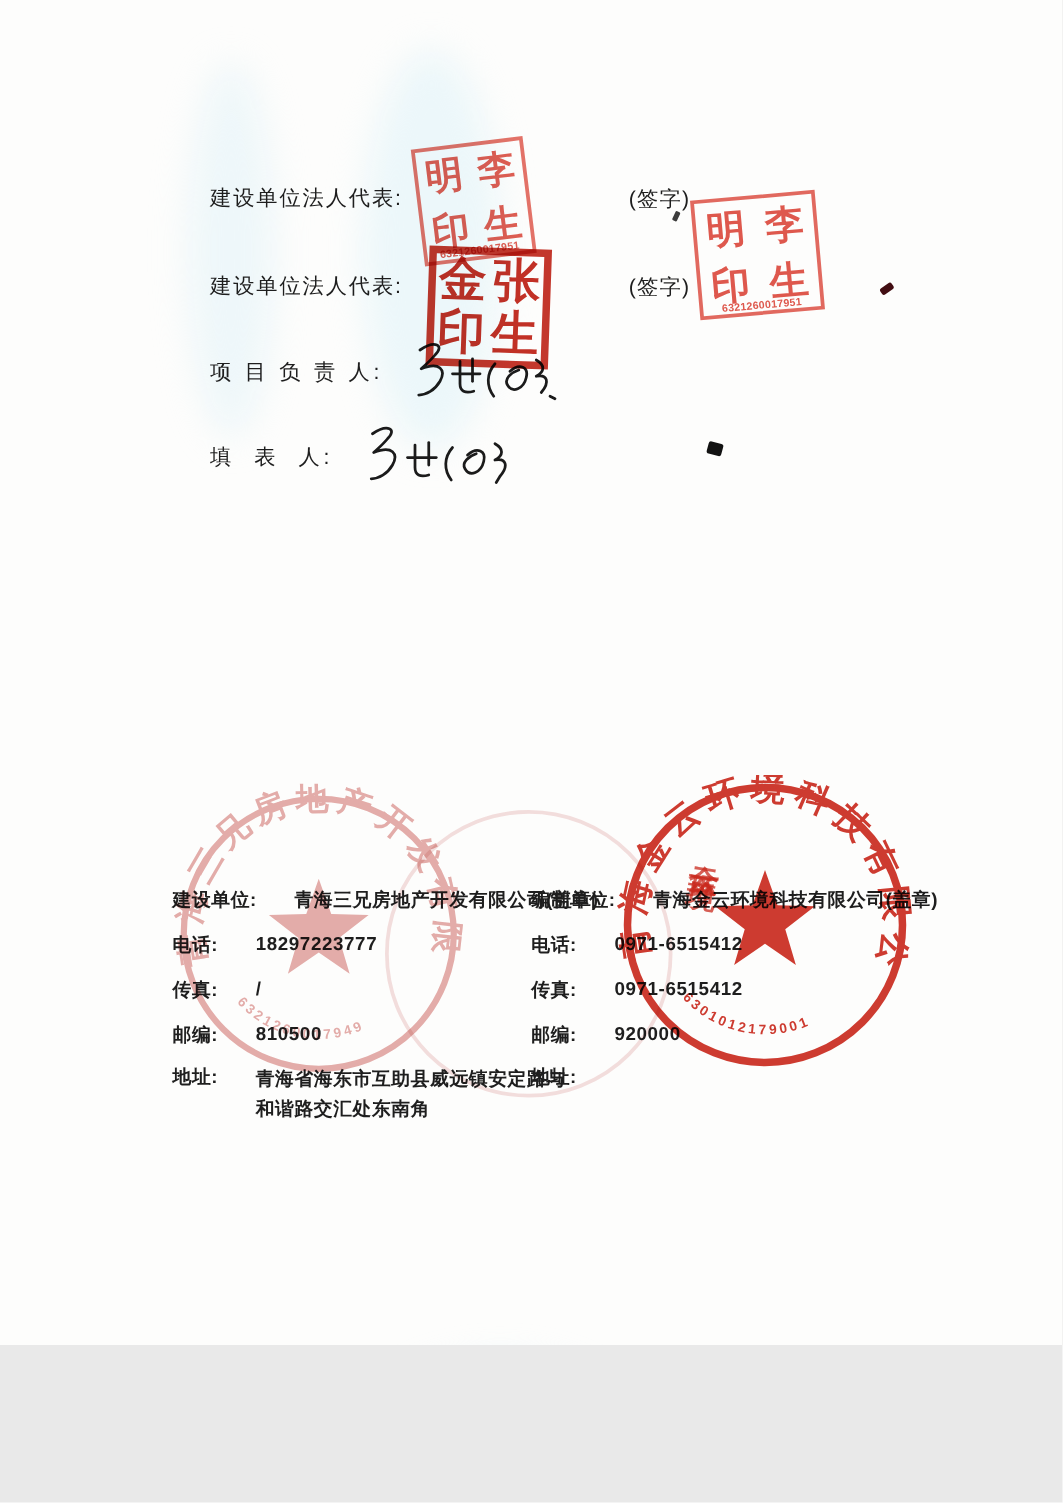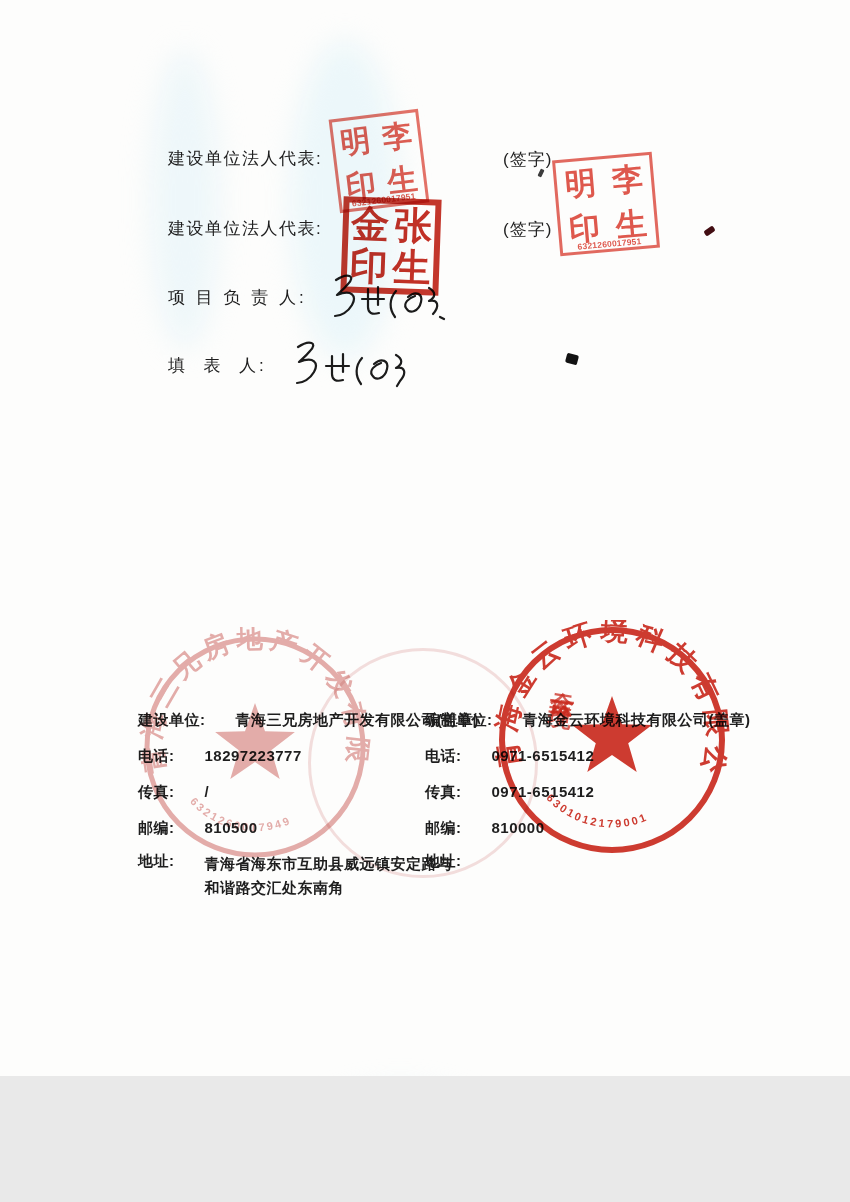--- a/index.html
+++ b/index.html
@@ -167,21 +167,21 @@
     <span class="lab">传真:</span>
     <span class="val">0971-6515412</span>
   </div>
 
   <div class="f-row col-left" style="top:819px;">
     <span class="lab">邮编:</span>
     <span class="val">810500</span>
   </div>
   <div class="f-row col-right" style="top:819px;">
     <span class="lab">邮编:</span>
-    <span class="val">810000</span>
+    <span class="val">920000</span>
   </div>
 
   <div class="f-row f-addr col-left" style="top:852px;width:316px;">
     <span class="lab">地址:</span>
     <span class="val" style="width:262px;">青海省海东市互助县威远镇安定路与和谐路交汇处东南角</span>
   </div>
   <div class="f-row f-addr col-right" style="top:852px;width:316px;">
     <span class="lab">地址:</span>
   </div>
 

